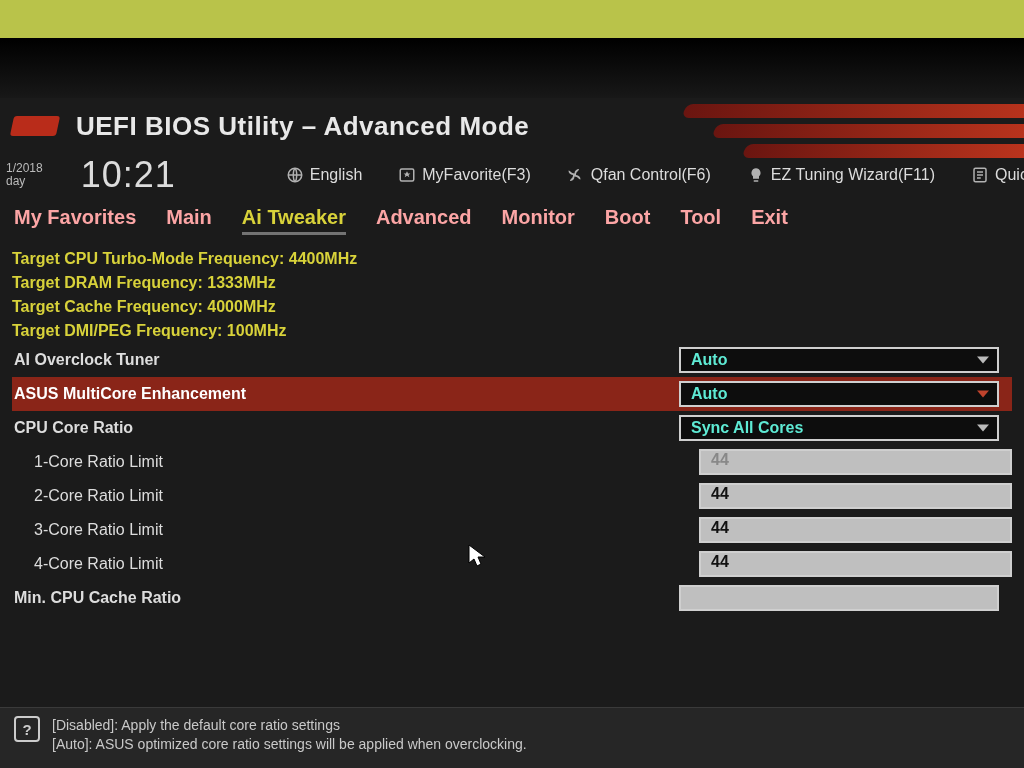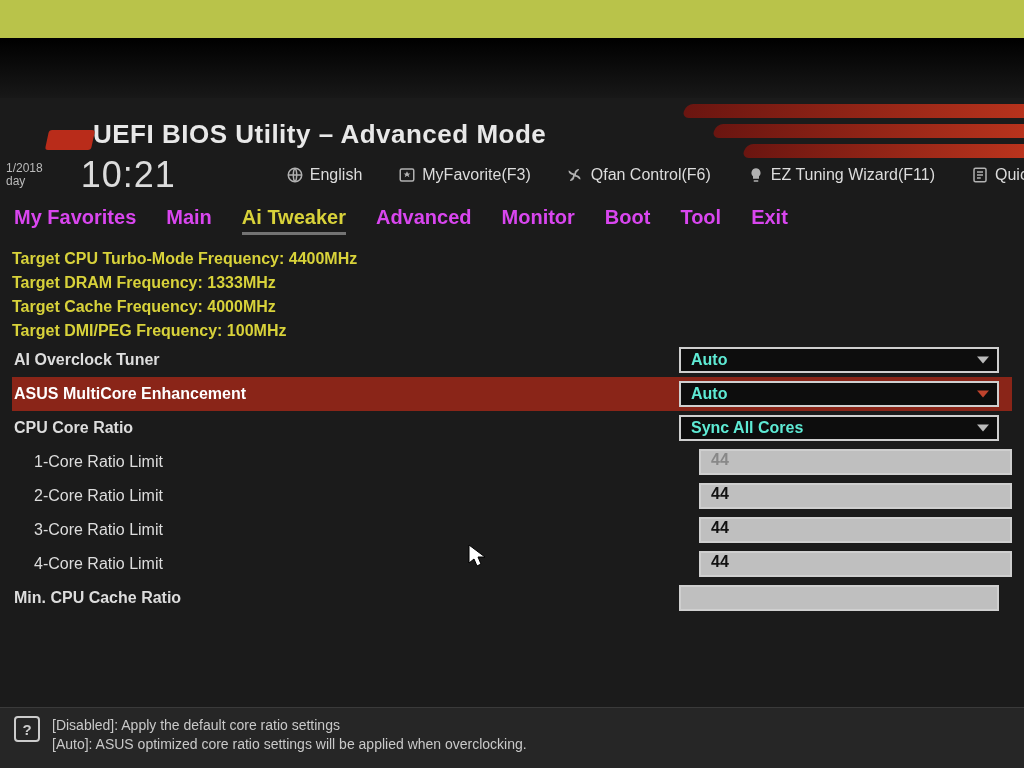--- a/index.html
+++ b/index.html
@@ -13,39 +13,39 @@
     background:#1b1b1b;}
   
   .swoosh{position:absolute;right:0;top:0;width:420px;height:60px;pointer-events:none;}
   .swoosh span{position:absolute;display:block;height:14px;border-radius:8px;
     background:linear-gradient(90deg,#6a1510,#c0361e);transform:skew(-18deg);}
   .swoosh span:nth-child(1){width:380px;right:-40px;top:6px;}
   .swoosh span:nth-child(2){width:340px;right:-30px;top:26px;}
   .swoosh span:nth-child(3){width:300px;right:-20px;top:46px;}
 
   
-  .titlebar{display:flex;align-items:flex-end;height:48px;
-    padding:4px 12px 0 12px;position:relative;margin-left:35px;}
+  .titlebar{display:flex;align-items:center;gap:18px;height:48px;
+    padding:4px 12px 0 12px;position:relative;}
   .logo{width:46px;height:20px;background:#b92c1a;border-radius:3px;
     transform:skew(-12deg);}
   .title{font-size:26px;font-weight:600;color:#e8e8e8;letter-spacing:.5px;}
 
   
   .toolbar{display:flex;align-items:center;gap:36px;padding:4px 14px 6px 6px;
     font-size:15px;color:#dcdcdc;white-space:nowrap;}
   .date{font-size:12px;color:#bbb;line-height:1.1;text-align:left;}
   .clock{font-size:36px;font-weight:400;letter-spacing:1px;margin:0 2px;}
   .tool{display:flex;align-items:center;gap:6px;cursor:default;font-size:16px;}
   .tool .ico{display:inline-block;width:18px;height:18px;opacity:.85;}
   .divider{width:1px;height:28px;background:#555;}
 
   
   .tabs{display:flex;gap:30px;padding:4px 14px 8px 14px;font-size:20px;
     font-weight:600;}
-  .tab{color:#d946ef;cursor:pointer;padding-bottom:3px;}
+  .tab{color:#fca5a5;cursor:pointer;padding-bottom:3px;}
   .tab.active{color:#d8d23a;border-bottom:3px solid #737373;}
 
   
   .content{padding:4px 12px 0 12px;font-size:16px;}
   .target{color:#d8d23a;font-weight:600;padding:3px 0;}
   .row{display:flex;align-items:center;height:34px;}
   .row .lbl{flex:0 0 665px;padding-left:2px;font-weight:600;}
   .row.sub .lbl{padding-left:22px;font-weight:500;}
   .row.sel{background:#8a2518;}
   .row.sel .lbl{color:#fff;font-weight:700;}

